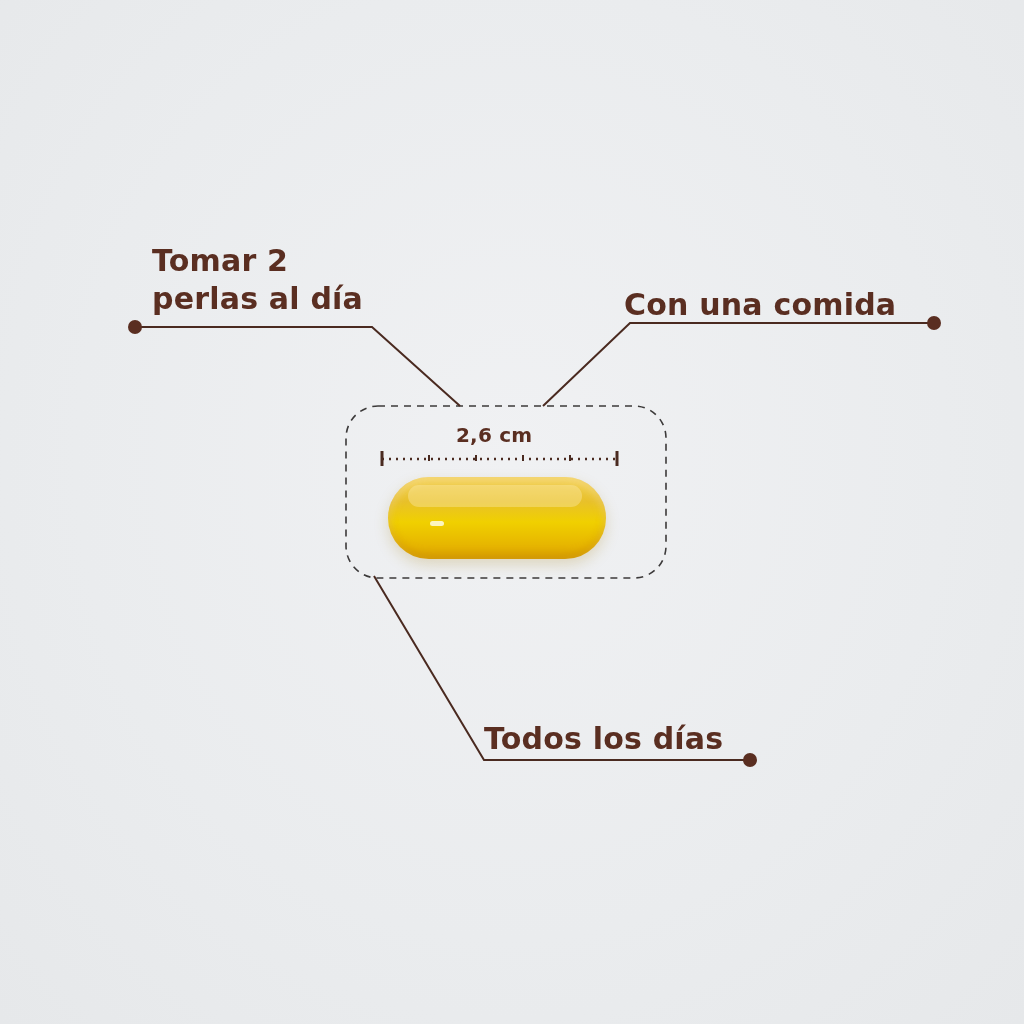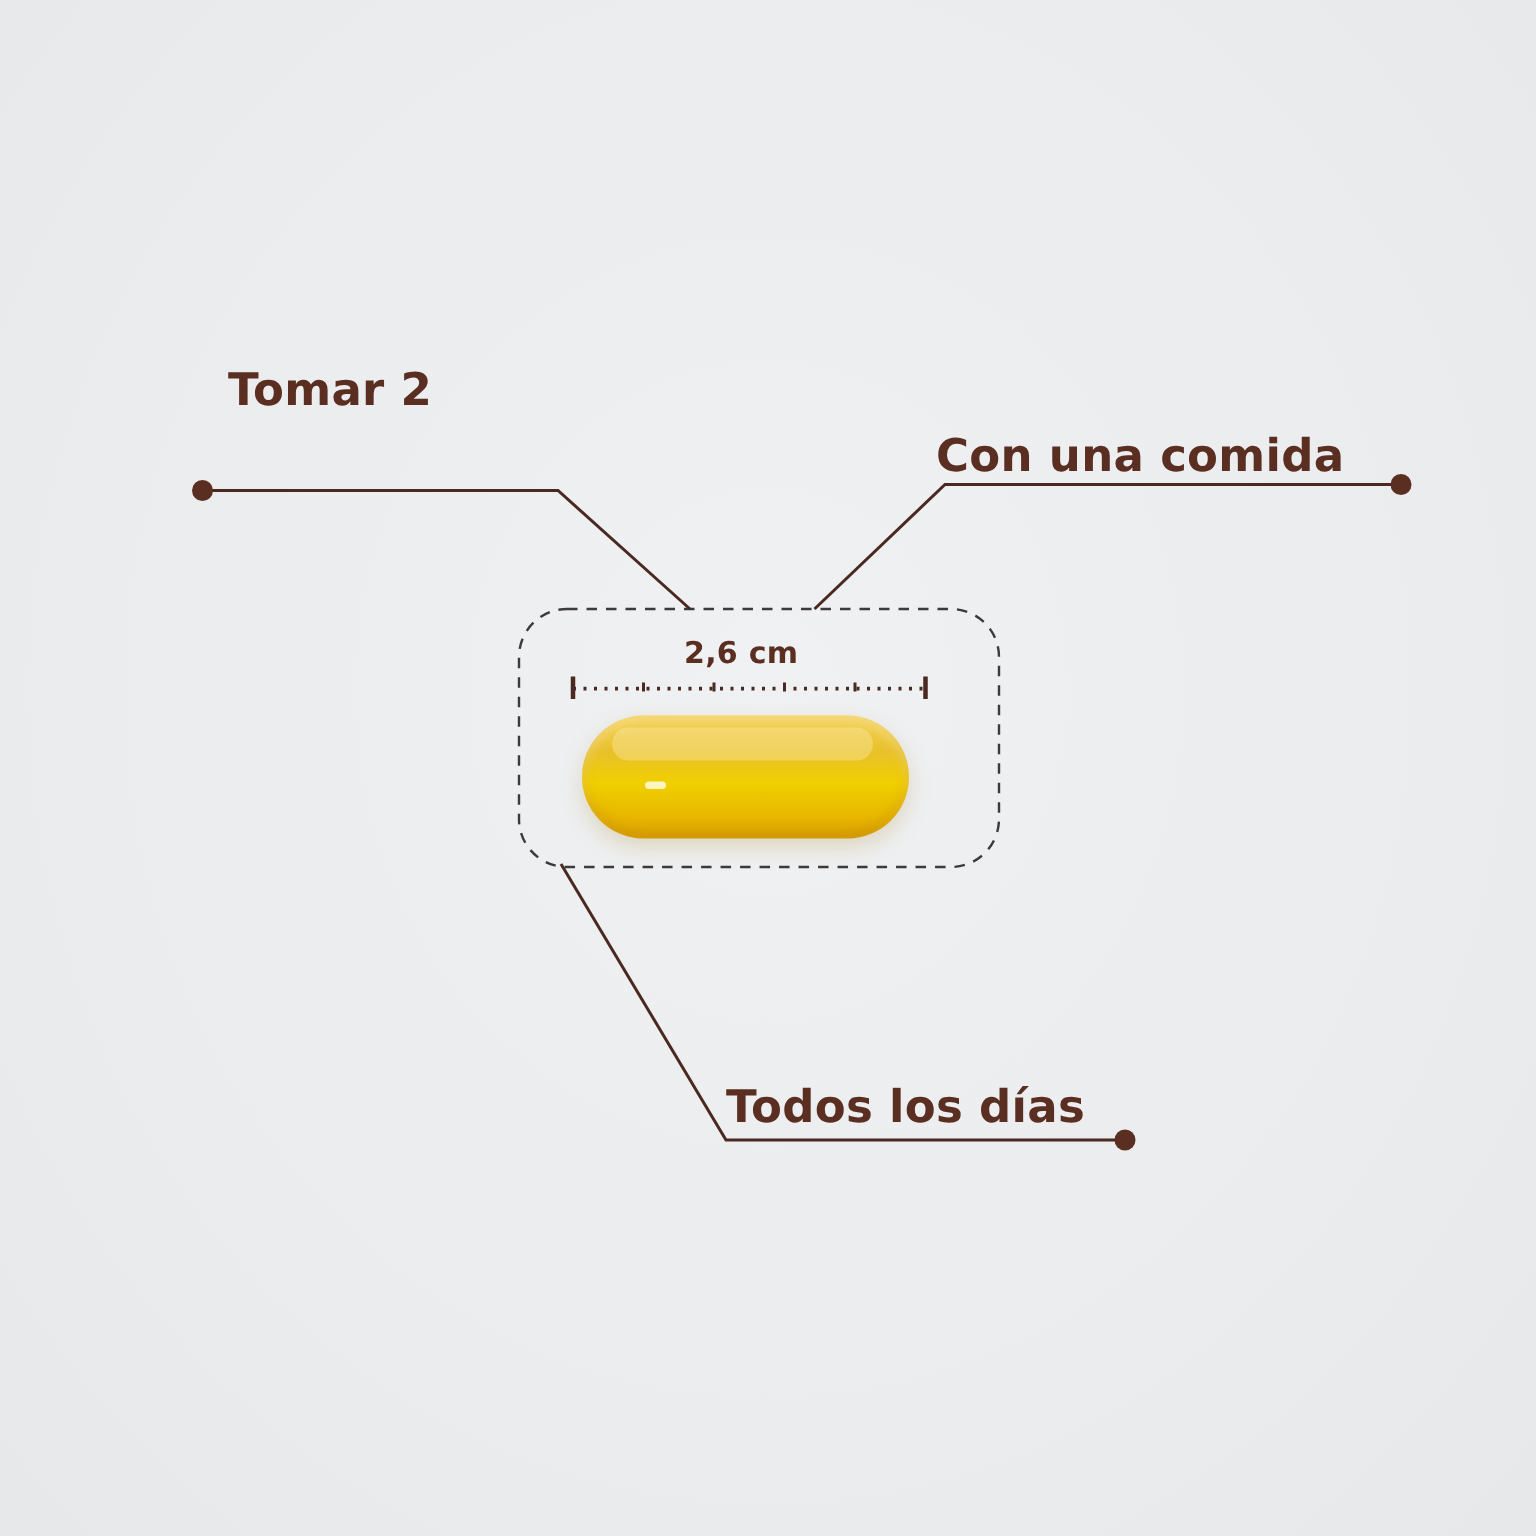--- a/index.html
+++ b/index.html
@@ -63,19 +63,20 @@
     <circle cx="934" cy="323" r="7" fill="#5a2e21"></circle>
 
     <g stroke="#4a2a20" stroke-width="2" fill="none">
       <polyline points="374,576 484,760 750,760"></polyline>
     </g>
     <circle cx="750" cy="760" r="7" fill="#5a2e21"></circle>
   </svg>
 
   <div class="label lbl-dose">
     <div>Tomar 2</div>
+    <div>perlas al día</div>
   </div>
   <div class="label lbl-daily">Todos los días</div>
   <div class="label lbl-meal">Con una comida</div>
   <div class="label lbl-size">2,6 cm</div>
 
   <div class="pill"></div>
 </div>
 
 </body></html>

